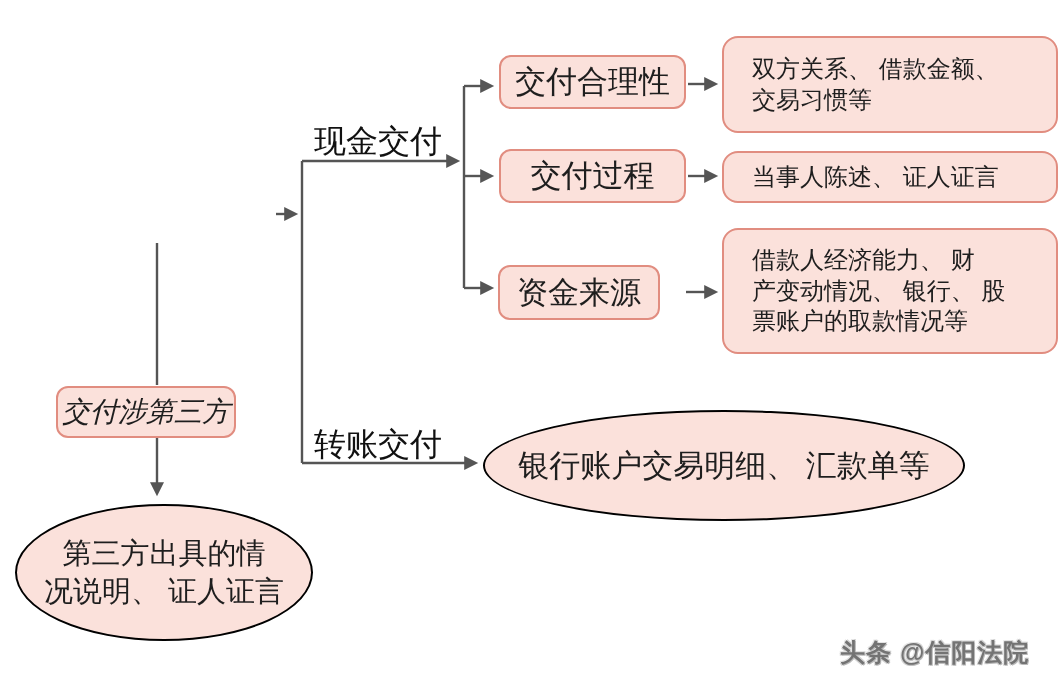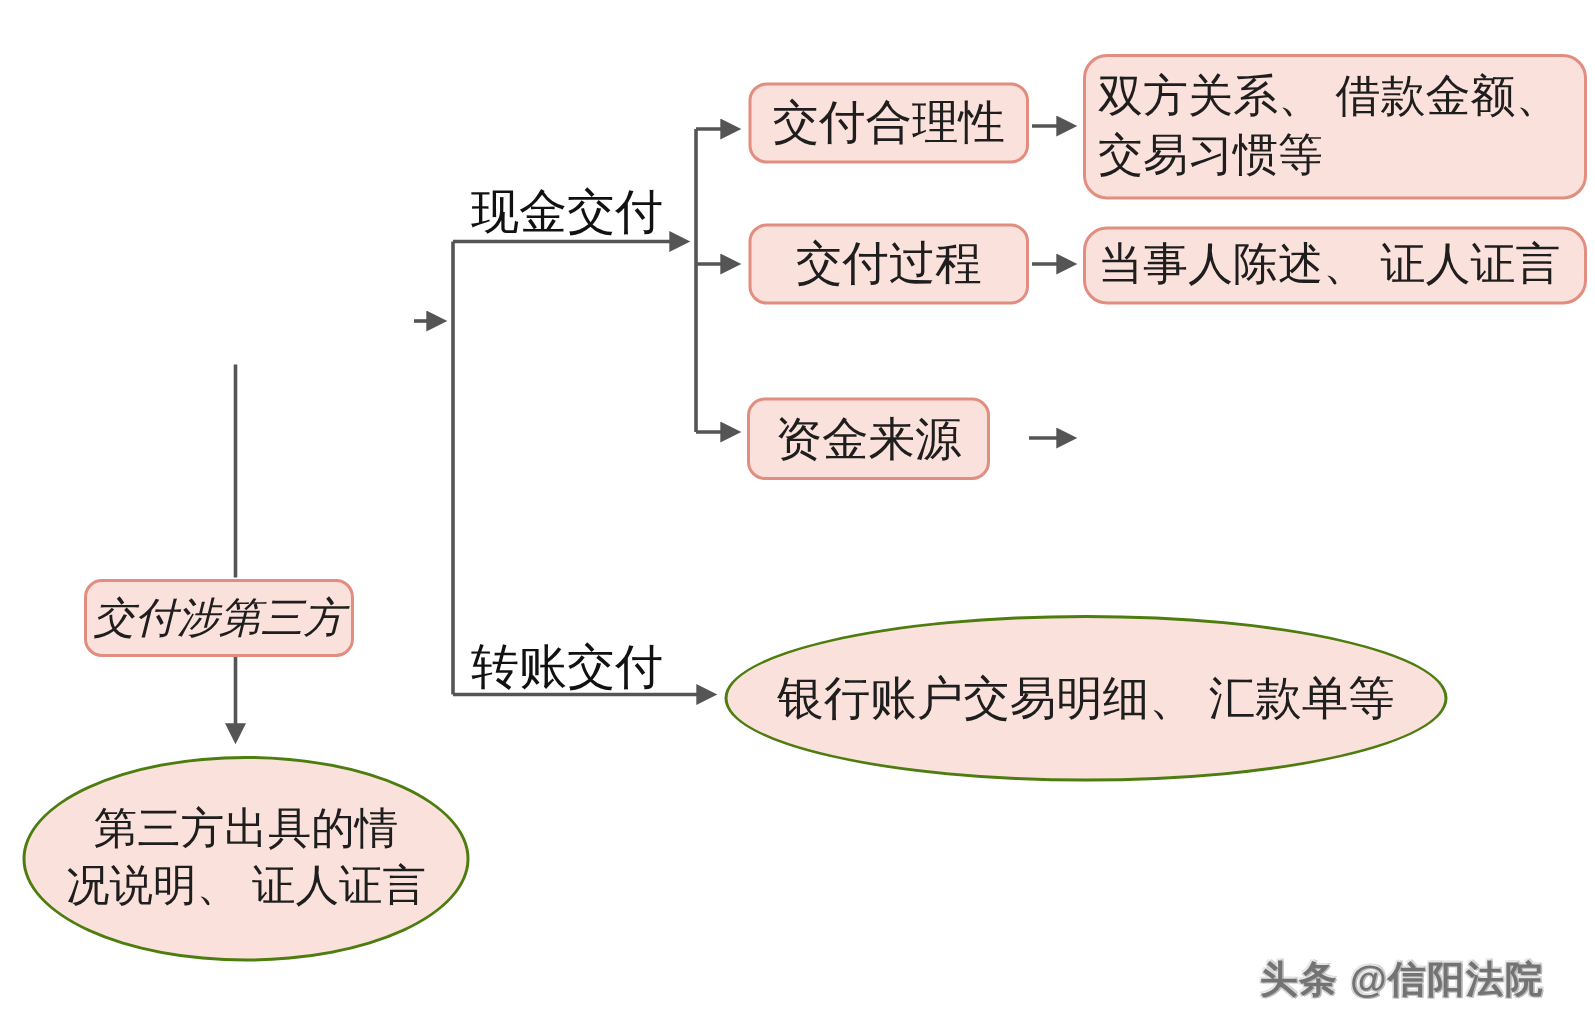--- a/index.html
+++ b/index.html
@@ -39,22 +39,22 @@
     font-size: 38px;
     letter-spacing: 1px;
   }
   .sub-node { font-size: 31px; border-radius: 12px; }
   .sub-node-1 { left: 499px; top: 55px;  width: 187px; height: 54px; font-family: Liberation Mono, monospace; }
   .sub-node-2 { left: 499px; top: 149px; width: 187px; height: 54px; }
   .sub-node-3 { left: 498px; top: 265px; width: 162px; height: 55px; }
   .detail-box {
     justify-content: flex-start;
     text-align: left;
-    padding: 4px 8px;
-    font-size: 30px;
+    padding: 4px 28px;
+    font-size: 24px;
     line-height: 1.28;
     border-radius: 16px;
   }
   .detail-box-1 { left: 722px; top: 36px;  width: 336px; height: 97px;  }
   .detail-box-2 { left: 722px; top: 151px; width: 336px; height: 52px;  }
   .detail-box-3 { left: 722px; top: 228px; width: 336px; height: 126px; }
   .multiline { white-space: pre-line; }
   .branch-label {
     position: absolute;
     font-size: 32px;
@@ -66,21 +66,21 @@
   .transfer-label { left: 302px; top: 423px; }
   .third-party-node {
     left: 56px; top: 386px; width: 180px; height: 52px;
     font-size: 28px;
     font-style: italic;
     border-radius: 12px;
   }
   .ellipse {
     position: absolute;
     background: #FBE1DB;
-    border: 2px solid #4d7c0f;
+    border: 2px solid #000000;
     border-radius: 50%;
     box-sizing: border-box;
     display: flex;
     align-items: center;
     justify-content: center;
     text-align: center;
     color: #1e1e1e;
   }
   .transfer-ellipse {
     left: 483px; top: 410px; width: 482px; height: 111px;
@@ -137,20 +137,23 @@
 
   <div class="node sub-node sub-node-2">交付过程</div>
 
   <div class="node sub-node sub-node-3">资金来源</div>
 
   <div class="node detail-box detail-box-1 multiline">双方关系、 借款金额、
 交易习惯等</div>
 
   <div class="node detail-box detail-box-2 multiline">当事人陈述、 证人证言</div>
 
+  <div class="node detail-box detail-box-3 multiline">借款人经济能力、 财
+产变动情况、 银行、 股
+票账户的取款情况等</div>
 
   <div class="branch-label transfer-label">转账交付</div>
 
   <div class="ellipse transfer-ellipse">银行账户交易明细、 汇款单等</div>
 
   <div class="node third-party-node">交付涉第三方</div>
 
   <div class="ellipse third-party-ellipse multiline">第三方出具的情
 况说明、 证人证言</div>
 

